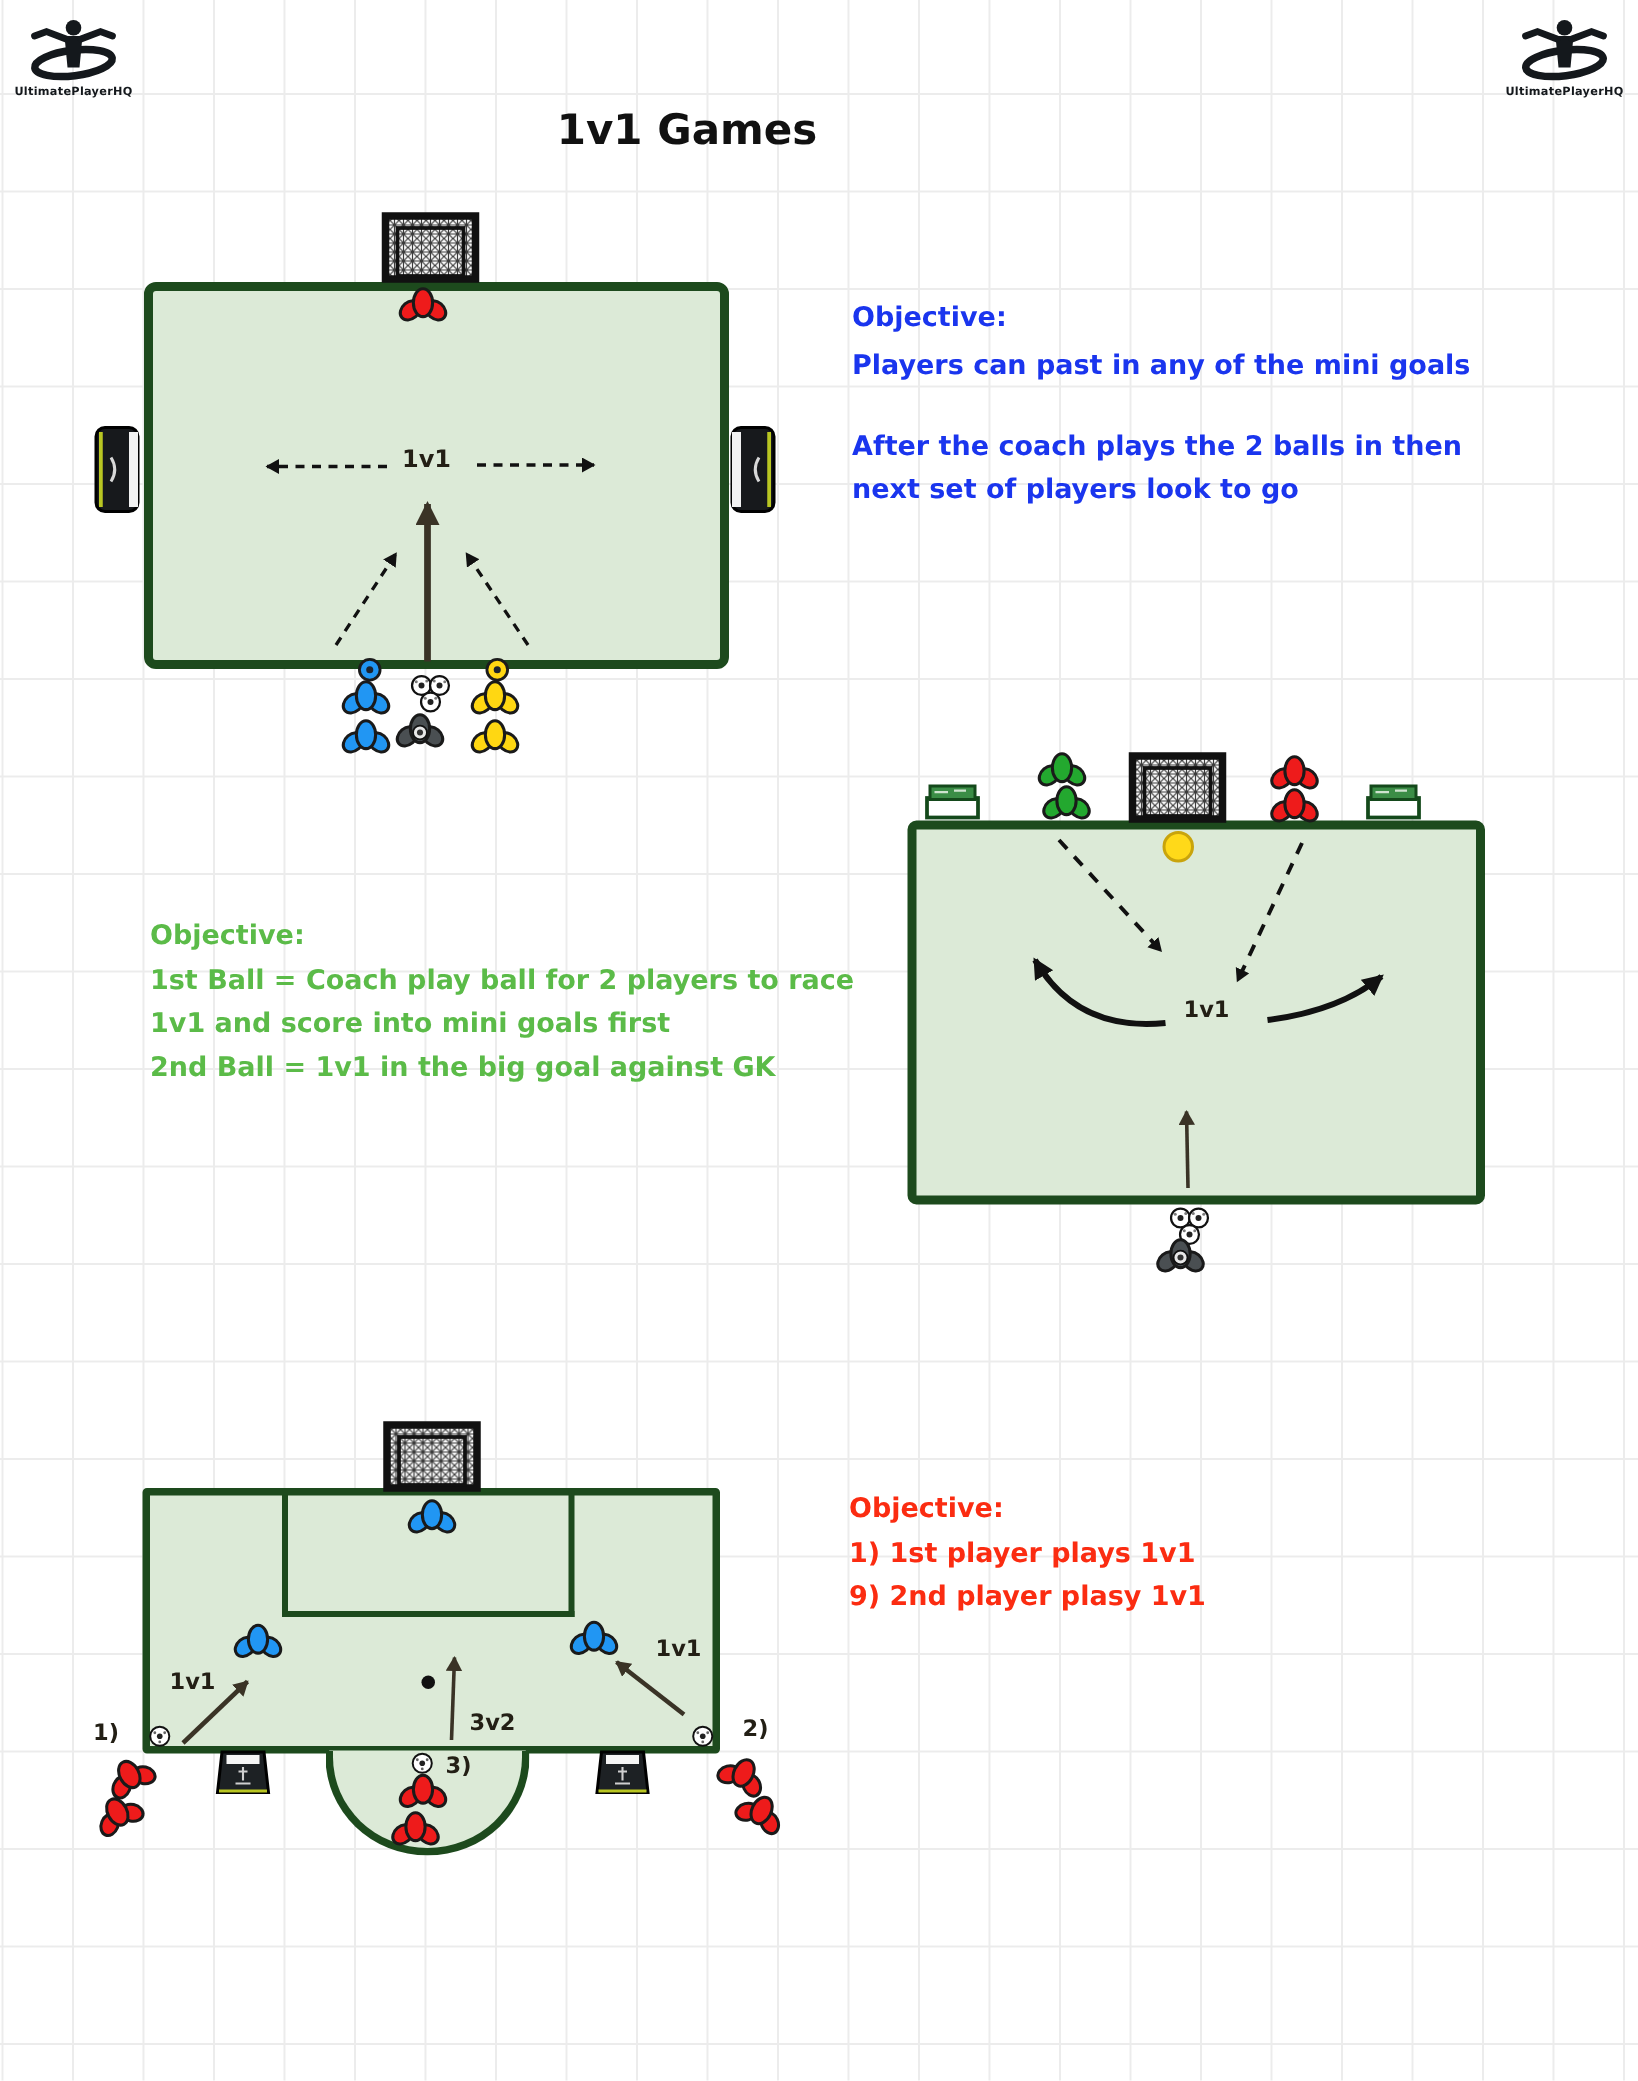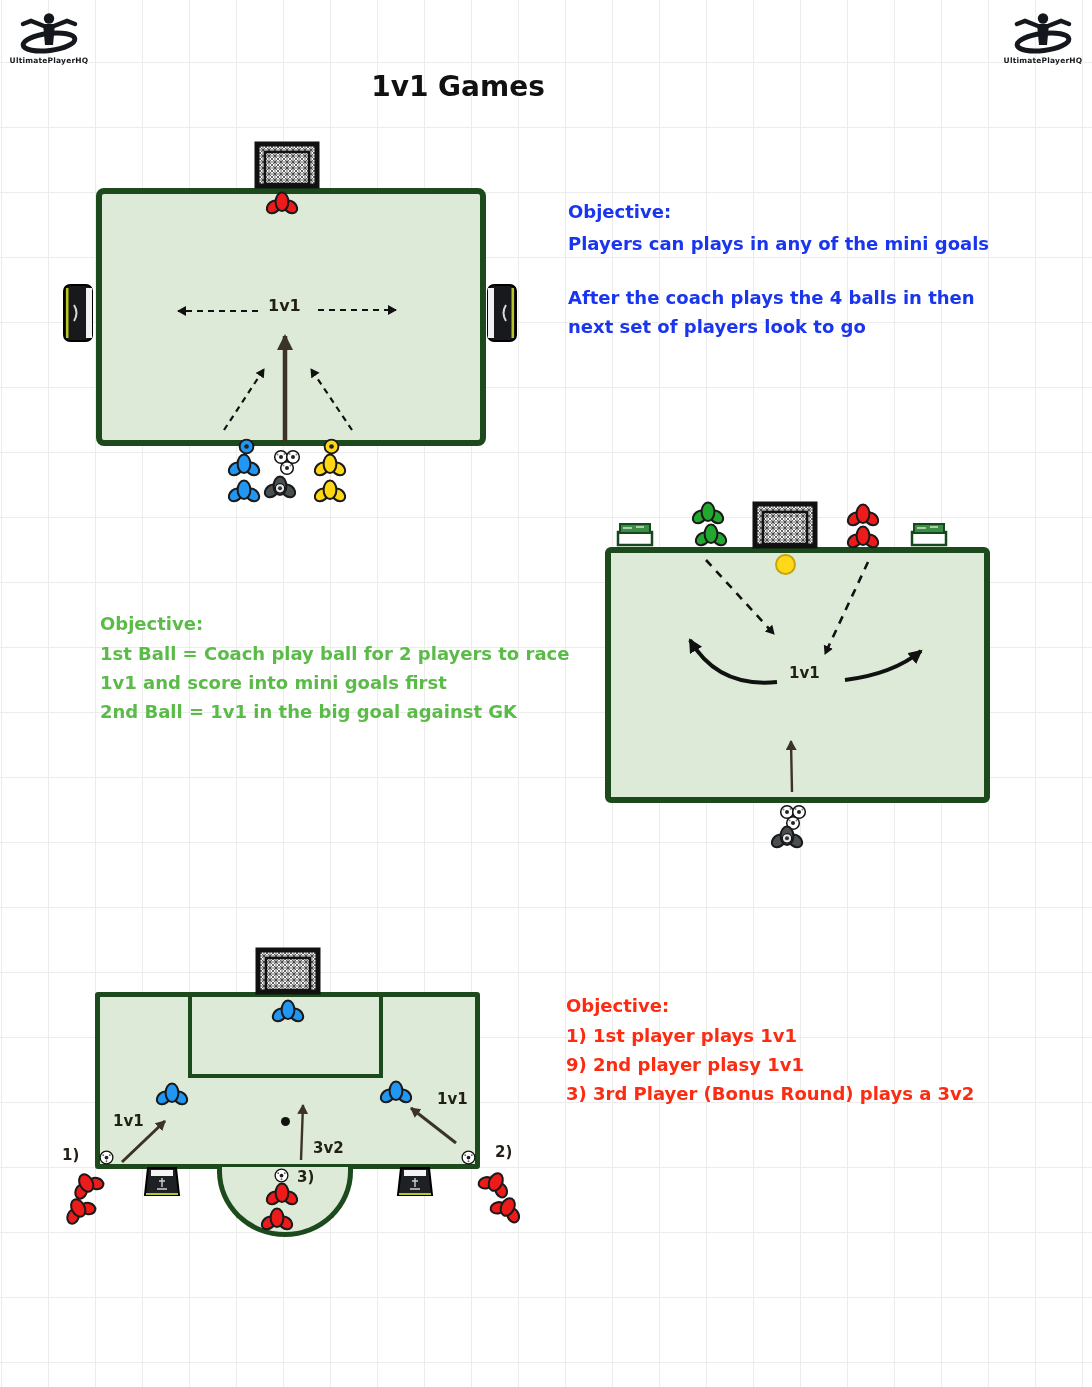--- a/index.html
+++ b/index.html
@@ -173,22 +173,22 @@
         <ellipse cx="10" cy="20" rx="8.8" ry="6.6" transform="rotate(-40 10 20)"></ellipse>
         <ellipse cx="30" cy="20" rx="8.8" ry="6.6" transform="rotate(40 30 20)"></ellipse>
         <ellipse cx="20" cy="14" rx="7.6" ry="11"></ellipse>
       </g>
       <circle cx="20" cy="17" r="5.5" fill="#e8e8e8" stroke="#111" stroke-width="1.4"></circle>
         <circle cx="20" cy="17" r="2.4" fill="#333"></circle>
     </svg></span>
 
   <div class="obj" style="left: 568px; top: 197px; width: 460px; color: rgb(26, 53, 238);">
     <div class="h">Objective:</div>
-    <div style="margin-top:3px">Players can plays in any of the mini goals</div>
-    <div class="note" style="width:440px">After the coach plays the 4 balls in then next set of players look to go</div>
+    <div style="margin-top:3px">Players can past in any of the mini goals</div>
+    <div class="note" style="width:440px">After the coach plays the 2 balls in then next set of players look to go</div>
   </div>
 
   <div class="pitch" style="left:605px;top:547px;width:385px;height:256px;border-radius:6px"></div>
   <span class="icon" style="left:615px;top:521px"><svg width="40" height="27" viewBox="0 0 40 27">
       <rect x="3" y="11" width="34" height="13" fill="#fff" stroke="#14491b" stroke-width="2.5"></rect>
       <rect x="5" y="3" width="30" height="9" fill="#3b8d46" stroke="#14491b" stroke-width="2"></rect>
       <path d="M8 7h9M21 6h8" stroke="#cfe3cf" stroke-width="1.5"></path>
     </svg></span>
   <span class="icon" style="left:909px;top:521px"><svg width="40" height="27" viewBox="0 0 40 27">
       <rect x="3" y="11" width="34" height="13" fill="#fff" stroke="#14491b" stroke-width="2.5"></rect>
@@ -411,16 +411,15 @@
         <ellipse cx="30" cy="20" rx="8.8" ry="6.6" transform="rotate(40 30 20)"></ellipse>
         <ellipse cx="20" cy="14" rx="7.6" ry="11"></ellipse>
       </g>
 
     </svg></span>
 
   <div class="obj" style="left: 566px; top: 991px; width: 470px; color: rgb(251, 44, 17);">
     <div class="h">Objective:</div>
     <div>1) 1st player plays 1v1</div>
     <div>9) 2nd player plasy 1v1</div>
-    <div>3) 3rd Player (Bonus Round) plays a 3v2</div>
   </div>
 
 </div>
 
 </body></html>

